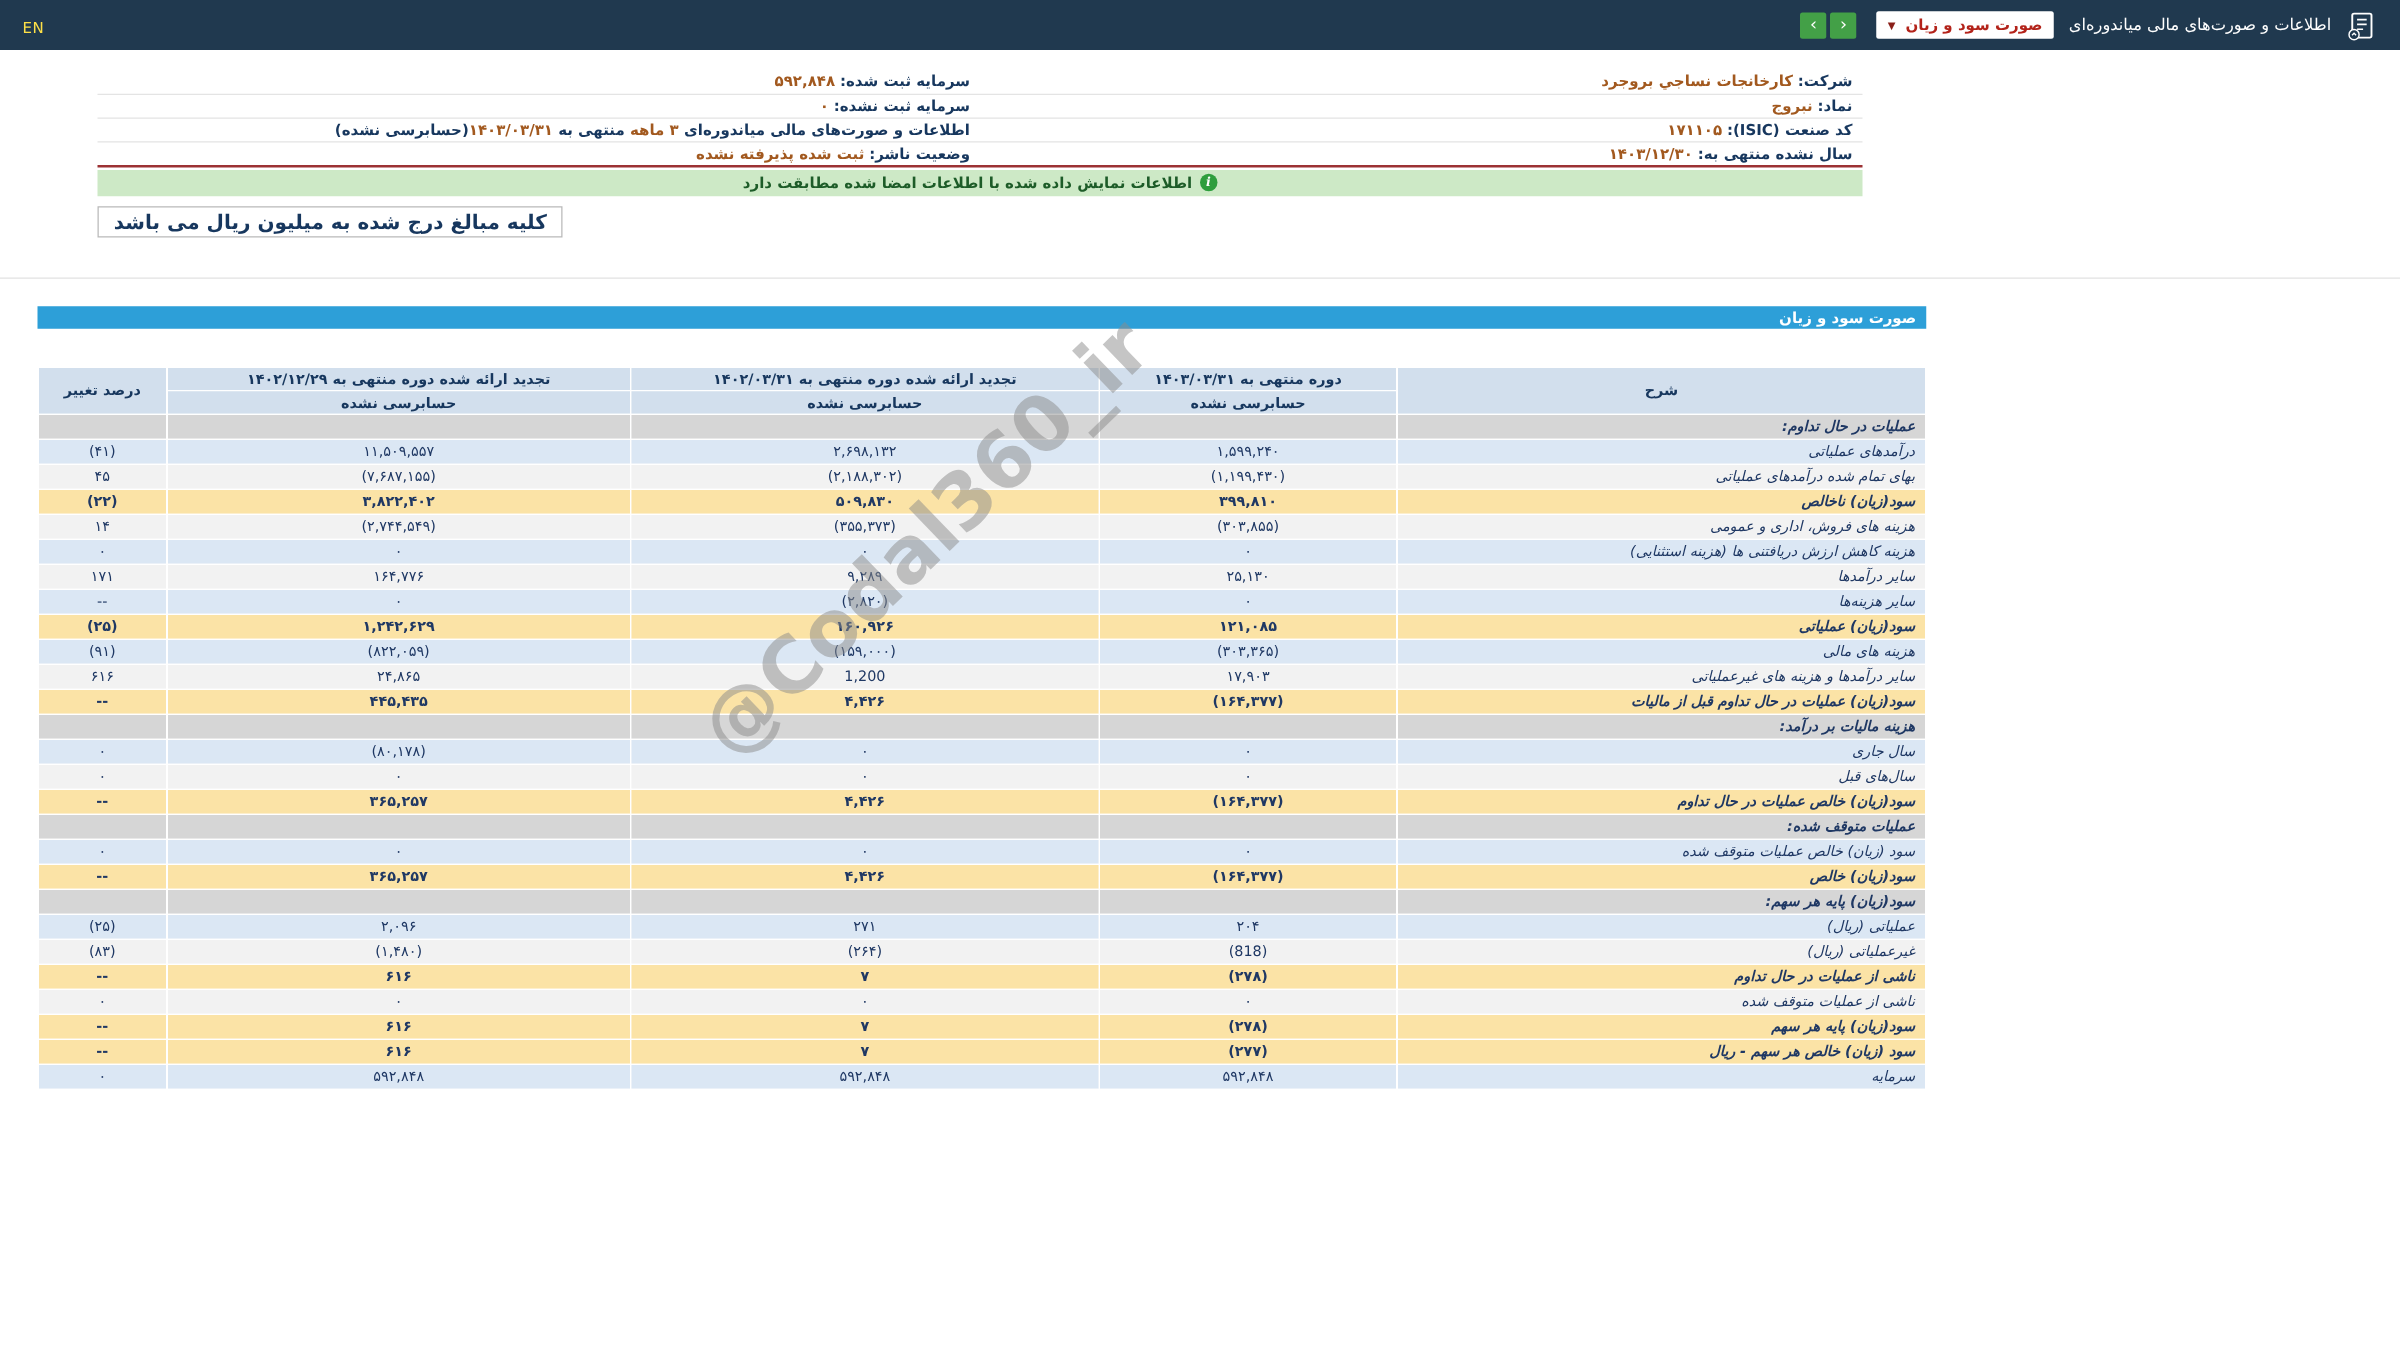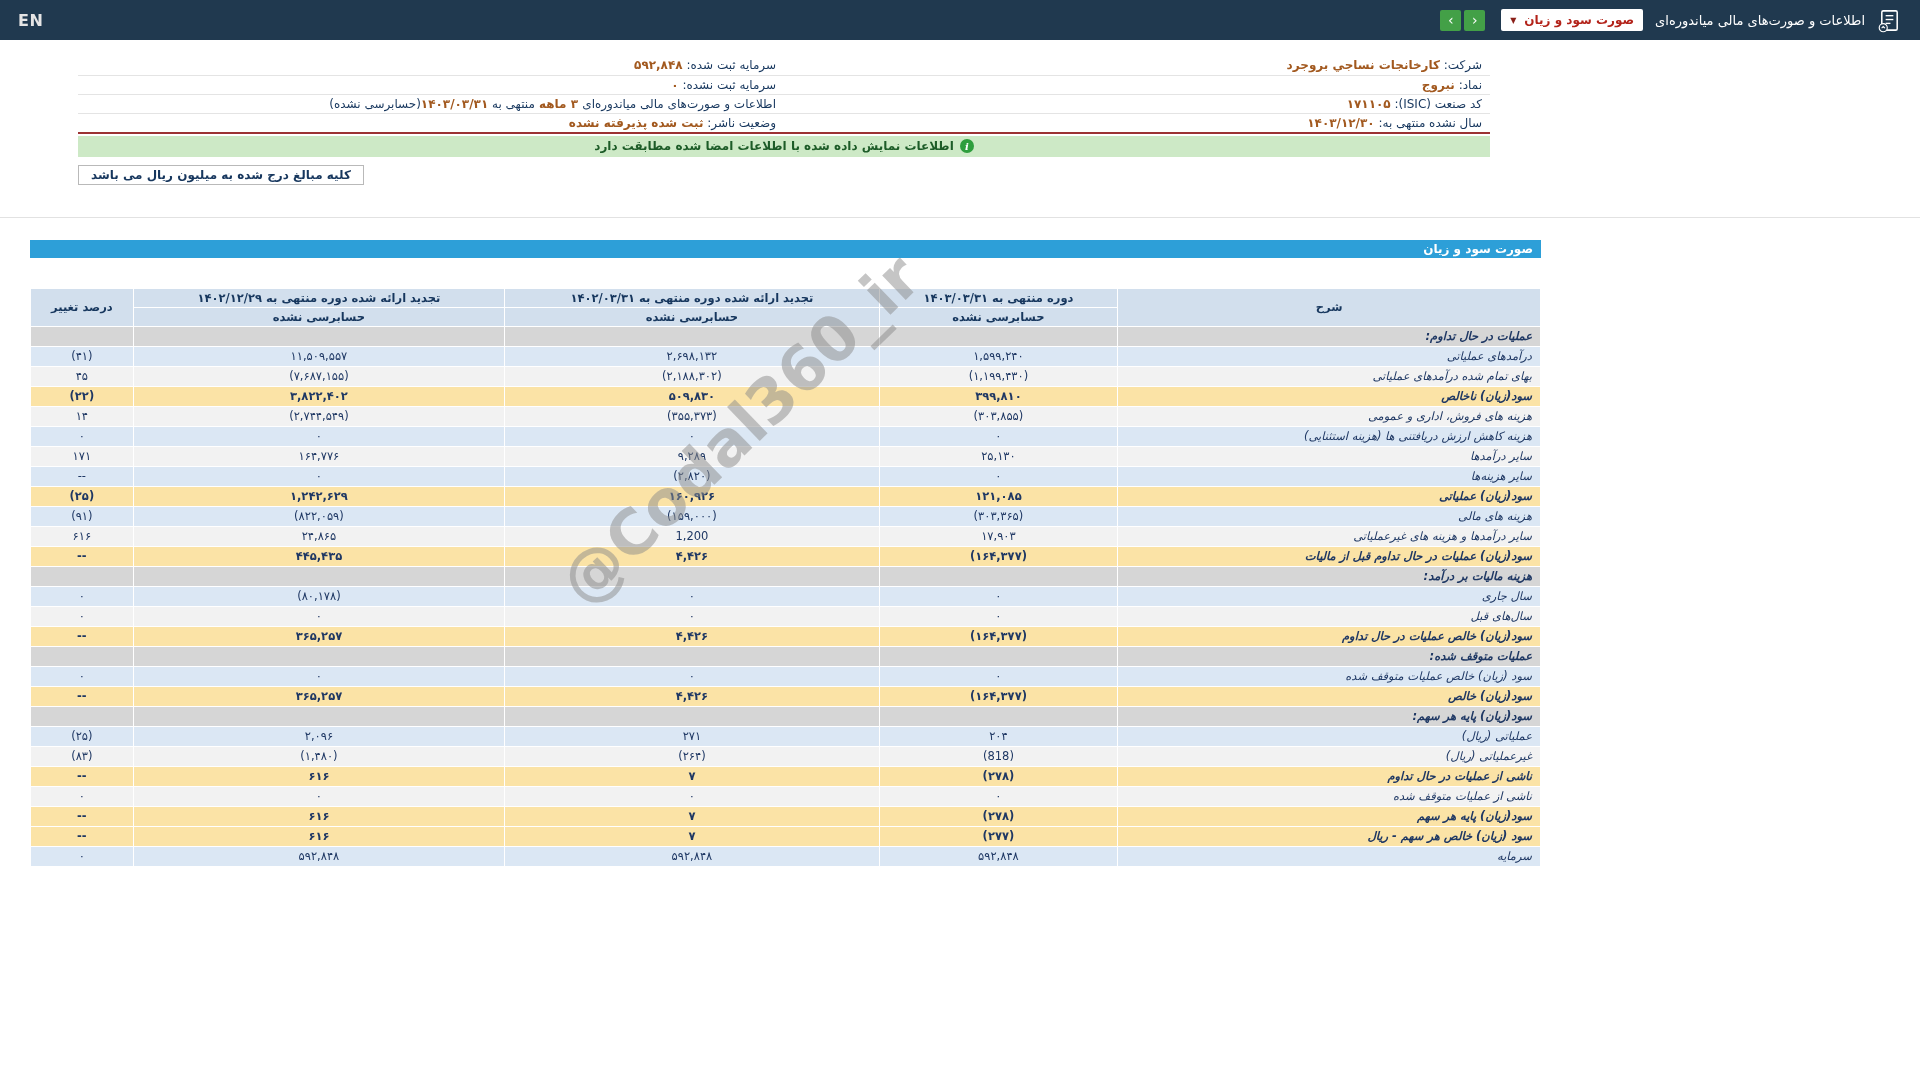--- a/index.html
+++ b/index.html
@@ -40,40 +40,40 @@
     background: #43a047;
     color: #fff;
     border: none;
     border-radius: 2px;
     font-size: 14px;
     line-height: 1;
     display: flex; align-items: center; justify-content: center;
     cursor: pointer;
     font-family: "DejaVu Sans", sans-serif;
   }
-  .lang-toggle { color: #e5e5e5; font-size: 16px; cursor: pointer; letter-spacing: 0.5px; font-weight: bold; }
+  .lang-toggle { color: #fde047; font-size: 12px; cursor: pointer; letter-spacing: 0.5px; }
 
   
   .info-wrap { margin: 16px 430px 0 78px; }
   .info-table {
     width: 100%;
     border-collapse: collapse;
     border-bottom: 2px solid #9c3234;
   }
   .info-table td {
     width: 50%;
     border-bottom: 1px solid #e4e4e4;
     padding: 2px 8px;
     font-size: 12px;
     height: 19px;
     vertical-align: middle;
     text-align: right;
     white-space: nowrap;
   }
-  .ilabel { color: #17375e; font-weight: normal; }
+  .ilabel { color: #17375e; font-weight: bold; }
   .ival   { color: #a2591f; font-weight: bold; }
 
   .banner {
     margin: 2px 430px 0 78px;
     background: #cde9c6;
     height: 21px;
     display: flex;
     align-items: center;
     justify-content: center;
     gap: 6px;
@@ -93,21 +93,21 @@
     justify-content: center;
     font-family: "DejaVu Serif", serif;
     font-style: italic;
   }
 
   .note-row { margin: 8px 430px 0 78px; display: flex; justify-content: flex-end; }
   .note-box {
     border: 1px solid #b9b9b9;
     background: #fff;
     padding: 2px 12px;
-    font-size: 12px;
+    font-size: 16px;
     font-weight: bold;
     color: #17375e;
     white-space: nowrap;
   }
 
   .page-sep { margin-top: 32px; border-bottom: 1px solid #e2e2e2; width: 100%; }
 
   
   .main { margin: 22px 379px 0 30px; position: relative; }
   .title-bar {

